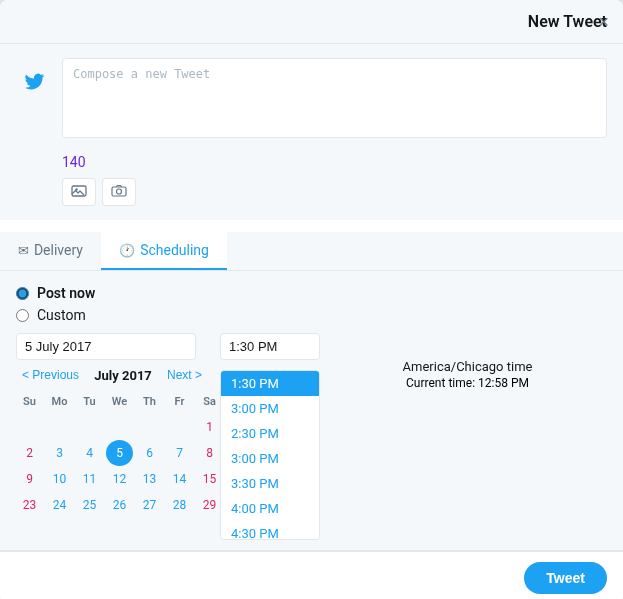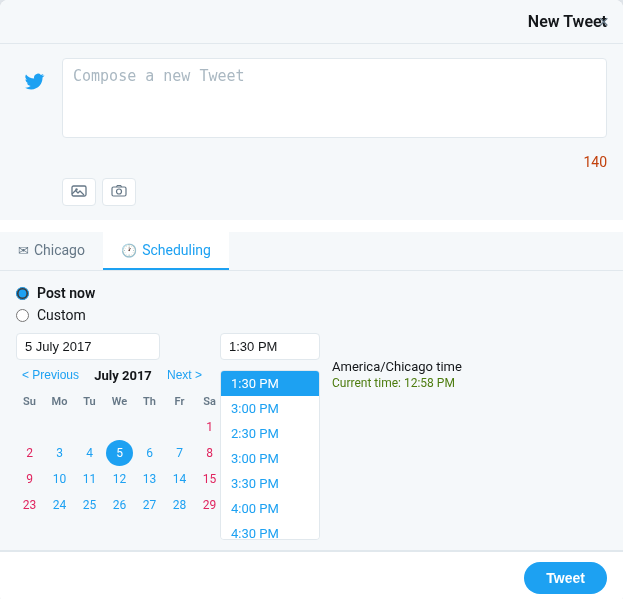--- a/index.html
+++ b/index.html
@@ -62,31 +62,31 @@
     .tweet-box-wrap {
       flex: 1;
       position: relative;
     }
     .tweet-textarea {
       width: 100%;
       height: 80px;
       border: 1px solid #e1e8ed;
       border-radius: 4px;
       padding: 8px 10px;
-      font-size: 15px;
+      font-size: 12px;
       color: #14171a;
       resize: none;
       outline: none;
       background: #fff;
     }
     .tweet-textarea::placeholder { color: #aab8c2; }
     .char-count {
-      text-align: right;
+      text-align: left;
       font-size: 14px;
-      color: #c2410c;
+      color: #6d28d9;
       margin-top: 12px;
     }
     .toolbar {
       display: flex;
       gap: 6px;
       margin-top: 8px;
       margin-left: 46px;
     }
     .toolbar-btn {
       width: 34px;
@@ -140,21 +140,21 @@
     .radio-option input[type="radio"] { accent-color: #1da1f2; }
     .radio-option.selected { font-weight: 600; color: #14171a; }
     .calendar-time-row {
       display: flex;
       gap: 12px;
       align-items: flex-start;
       margin-top: 4px;
     }
     .calendar-section { flex: 0 0 auto; }
     .date-input {
-      width: 144px;
+      width: 180px;
       border: 1px solid #e1e8ed;
       border-radius: 4px;
       padding: 5px 8px;
       font-size: 13px;
       color: #14171a;
       background: #fff;
       margin-bottom: 6px;
     }
     .cal-nav {
       display: flex;
@@ -243,23 +243,24 @@
     }
     .time-item.selected {
       background: #1da1f2;
       color: #fff;
     }
     .timezone-section {
       flex: 1;
       font-size: 13px;
       color: #14171a;
       padding-top: 26px;
+      text-align: center;
     }
     .timezone-label { font-weight: 400; margin-bottom: 2px; }
-    .current-time { color: #4d7c0f; font-size: 12px; }
+    .current-time { color: #000000; font-size: 12px; }
     .modal-footer {
       border-top: 1px solid #e1e8ed;
       padding: 10px 16px;
       display: flex;
       justify-content: flex-end;
       background: #fff;
     }
     .tweet-btn {
       background: #1da1f2;
       color: #fff;
@@ -316,21 +317,21 @@
               <path d="M5.5 3l.8-1.5h3.4L10.5 3" stroke="#657786" stroke-width="1.1" stroke-linejoin="round"></path>
             </svg>
         </span>
       </button>
     </div>
   </div>
 
   <div class="tabs">
     <div class="tab">
       <span class="tab-icon">✉</span>
-      <span>Chicago</span>
+      <span>Delivery</span>
     </div>
     <div class="tab active">
       <span class="tab-icon">🕐</span>
       <span>Scheduling</span>
     </div>
   </div>
 
   <div class="scheduling-content">
     <div class="radio-group">
       <label class="radio-option selected">

